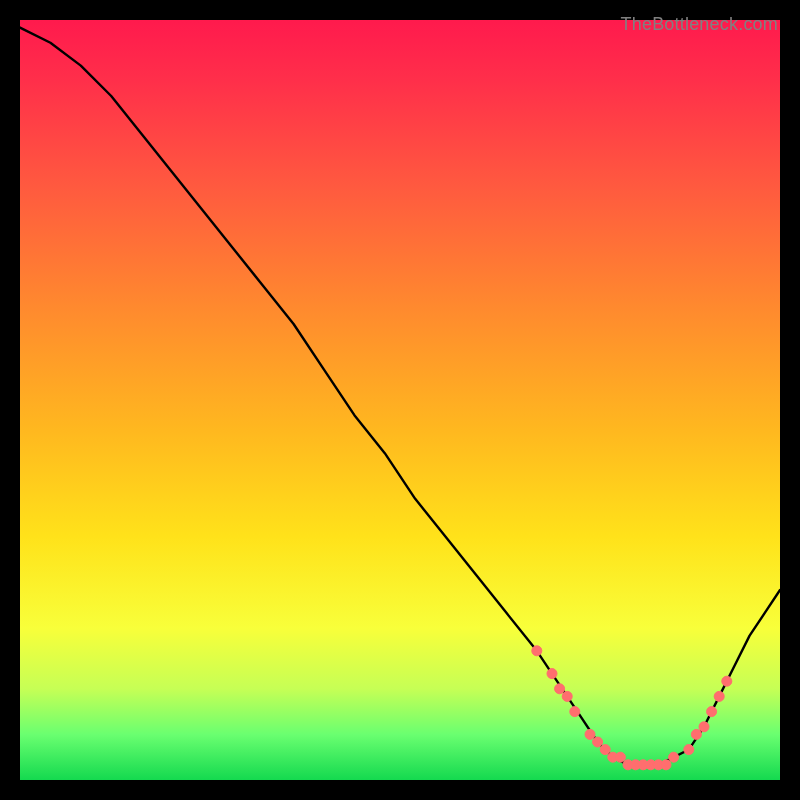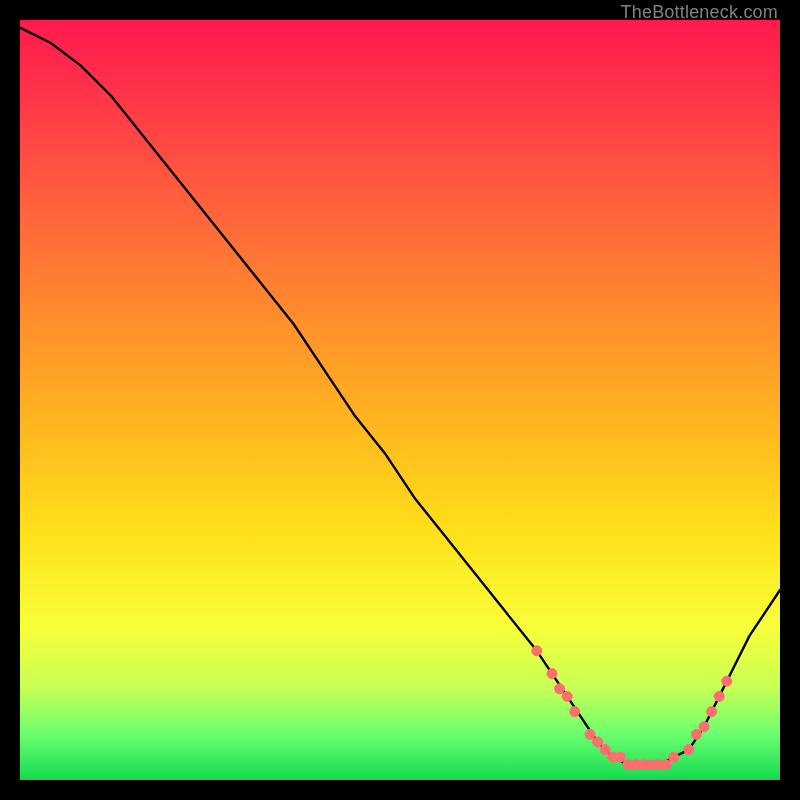--- a/index.html
+++ b/index.html
@@ -33,21 +33,21 @@
       #ffb81f 54%,
       #ffe21a 68%,
       #f8ff3a 80%,
       #c6ff55 88%,
       #6aff70 94%,
       #14d94f 100%
     );
   }
   .attribution {
     position: absolute;
-    top: 2px;
+    top: 14px;
     right: 22px;
     color: #808080;
     font-size: 18px;
     font-weight: 500;
     letter-spacing: 0.2px;
     user-select: none;
   }
   svg.curve-layer {
     position: absolute;
     left: 0;

